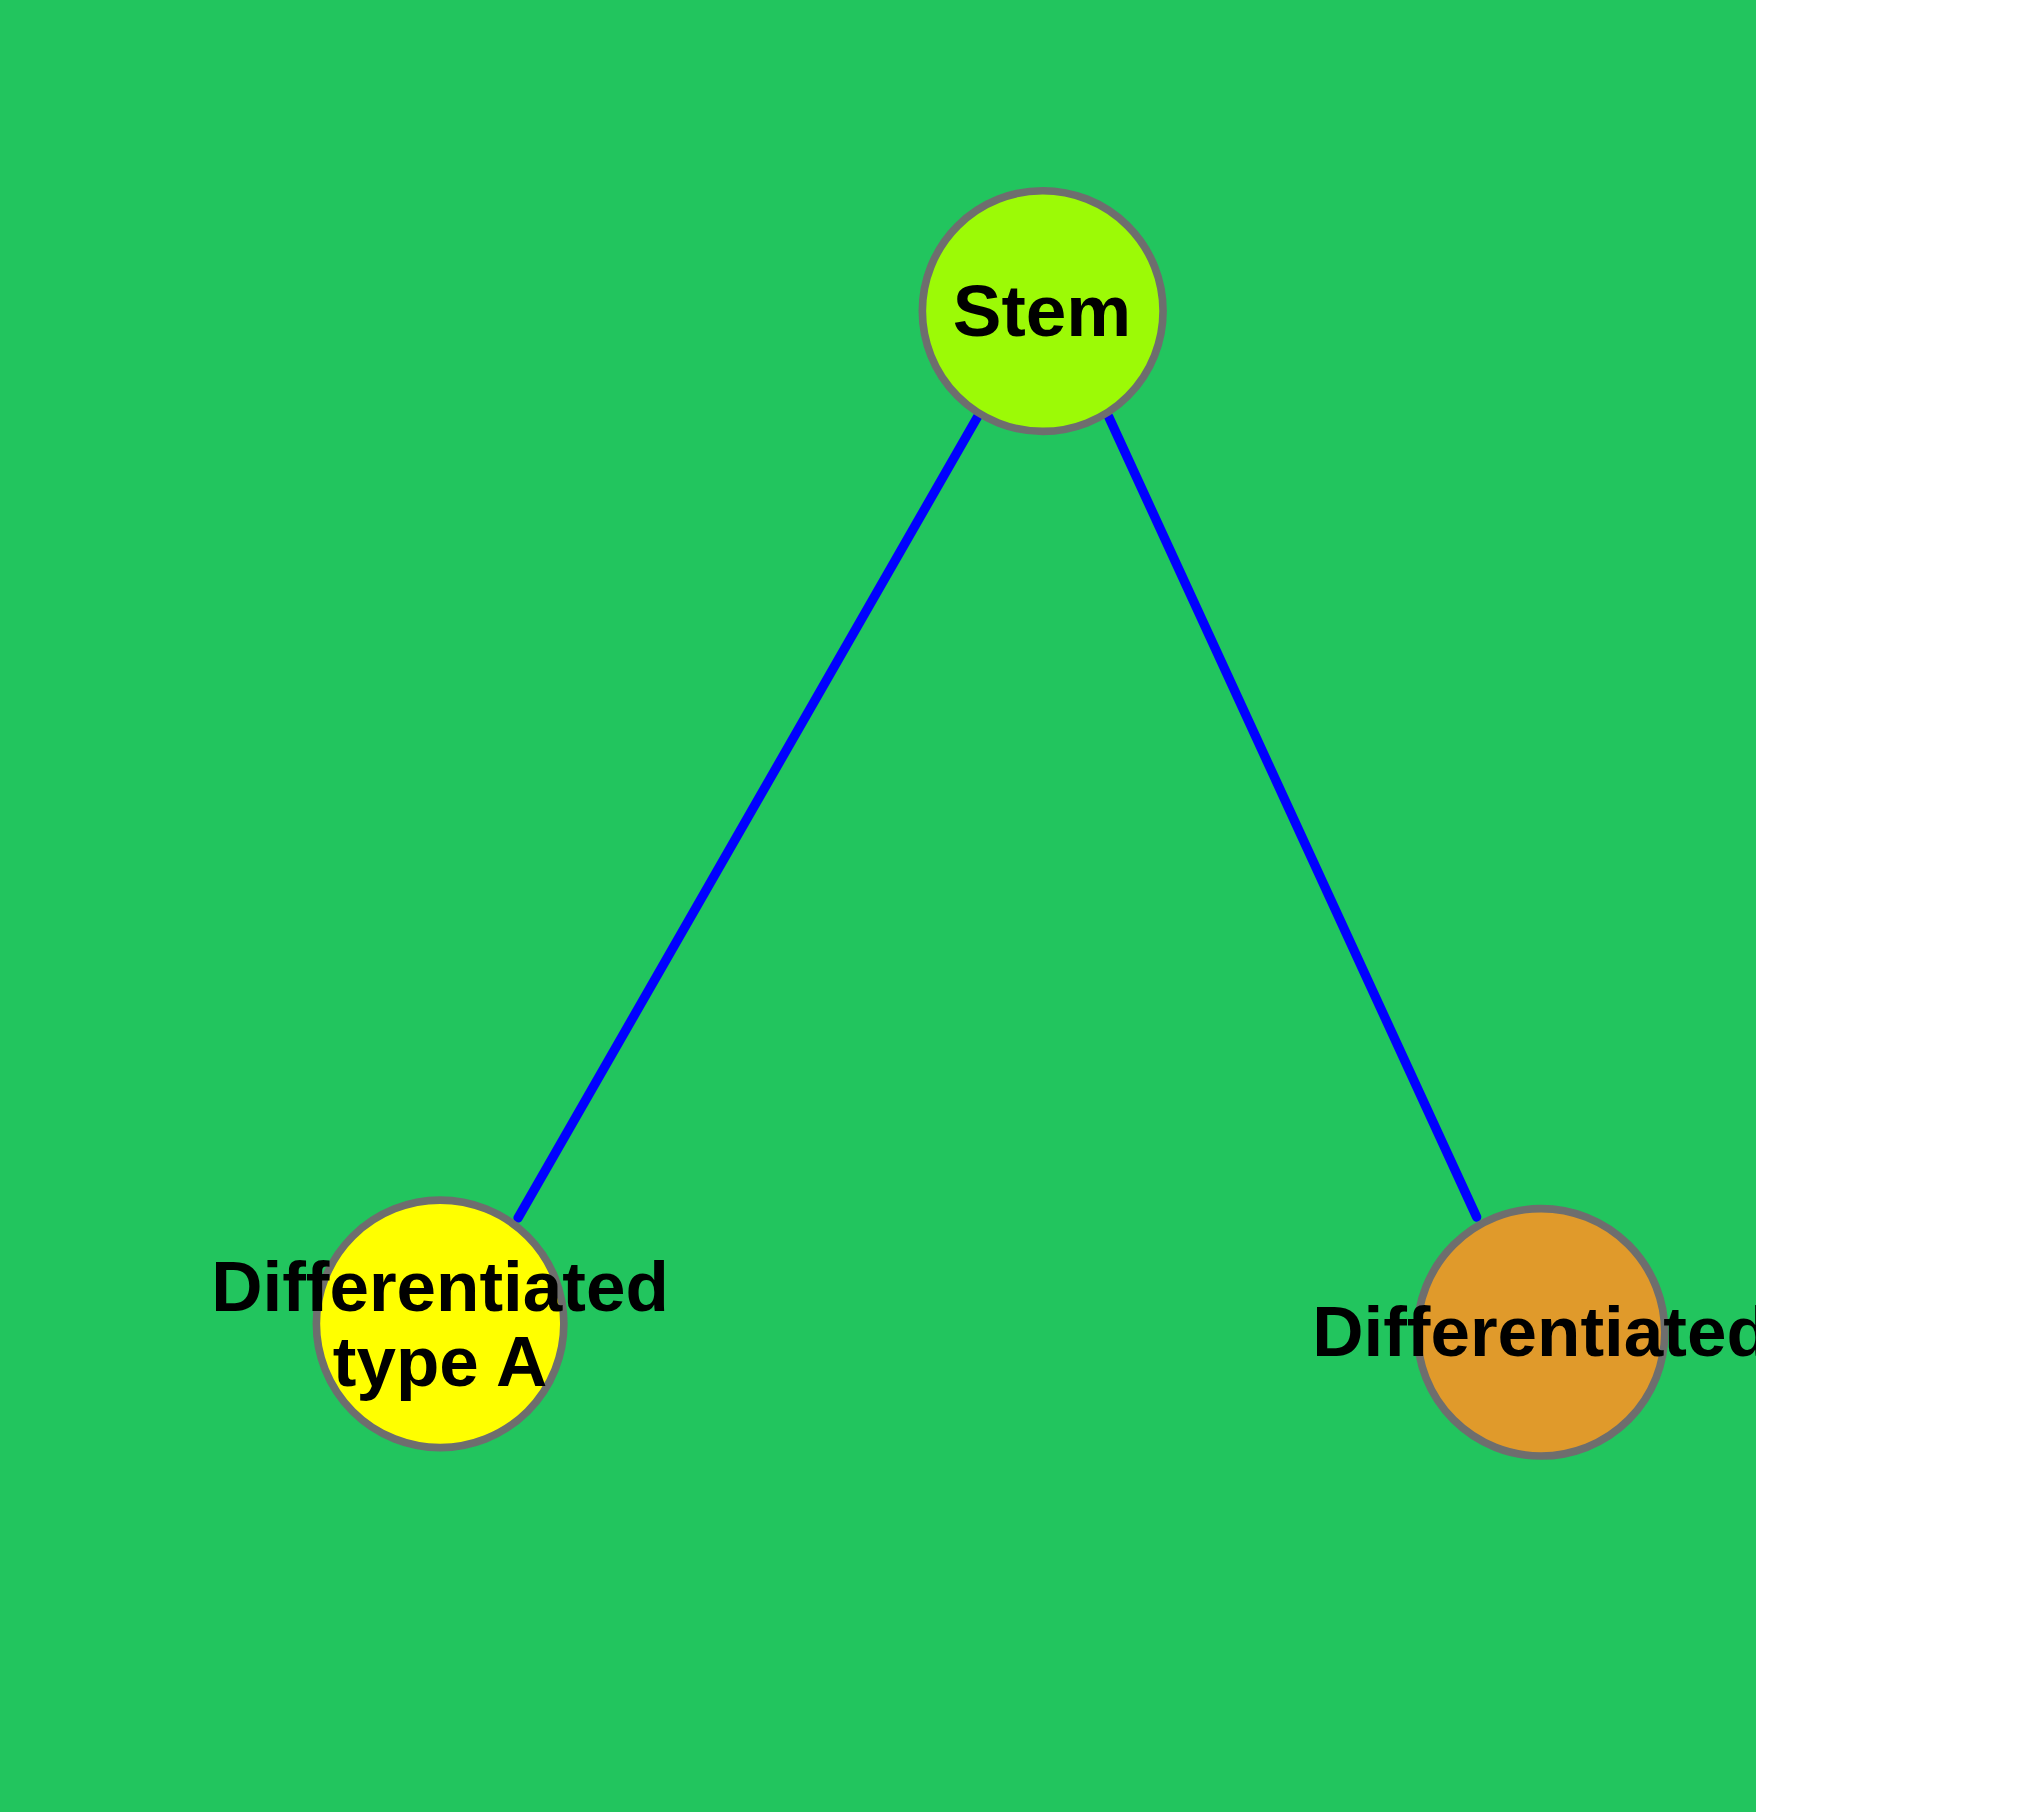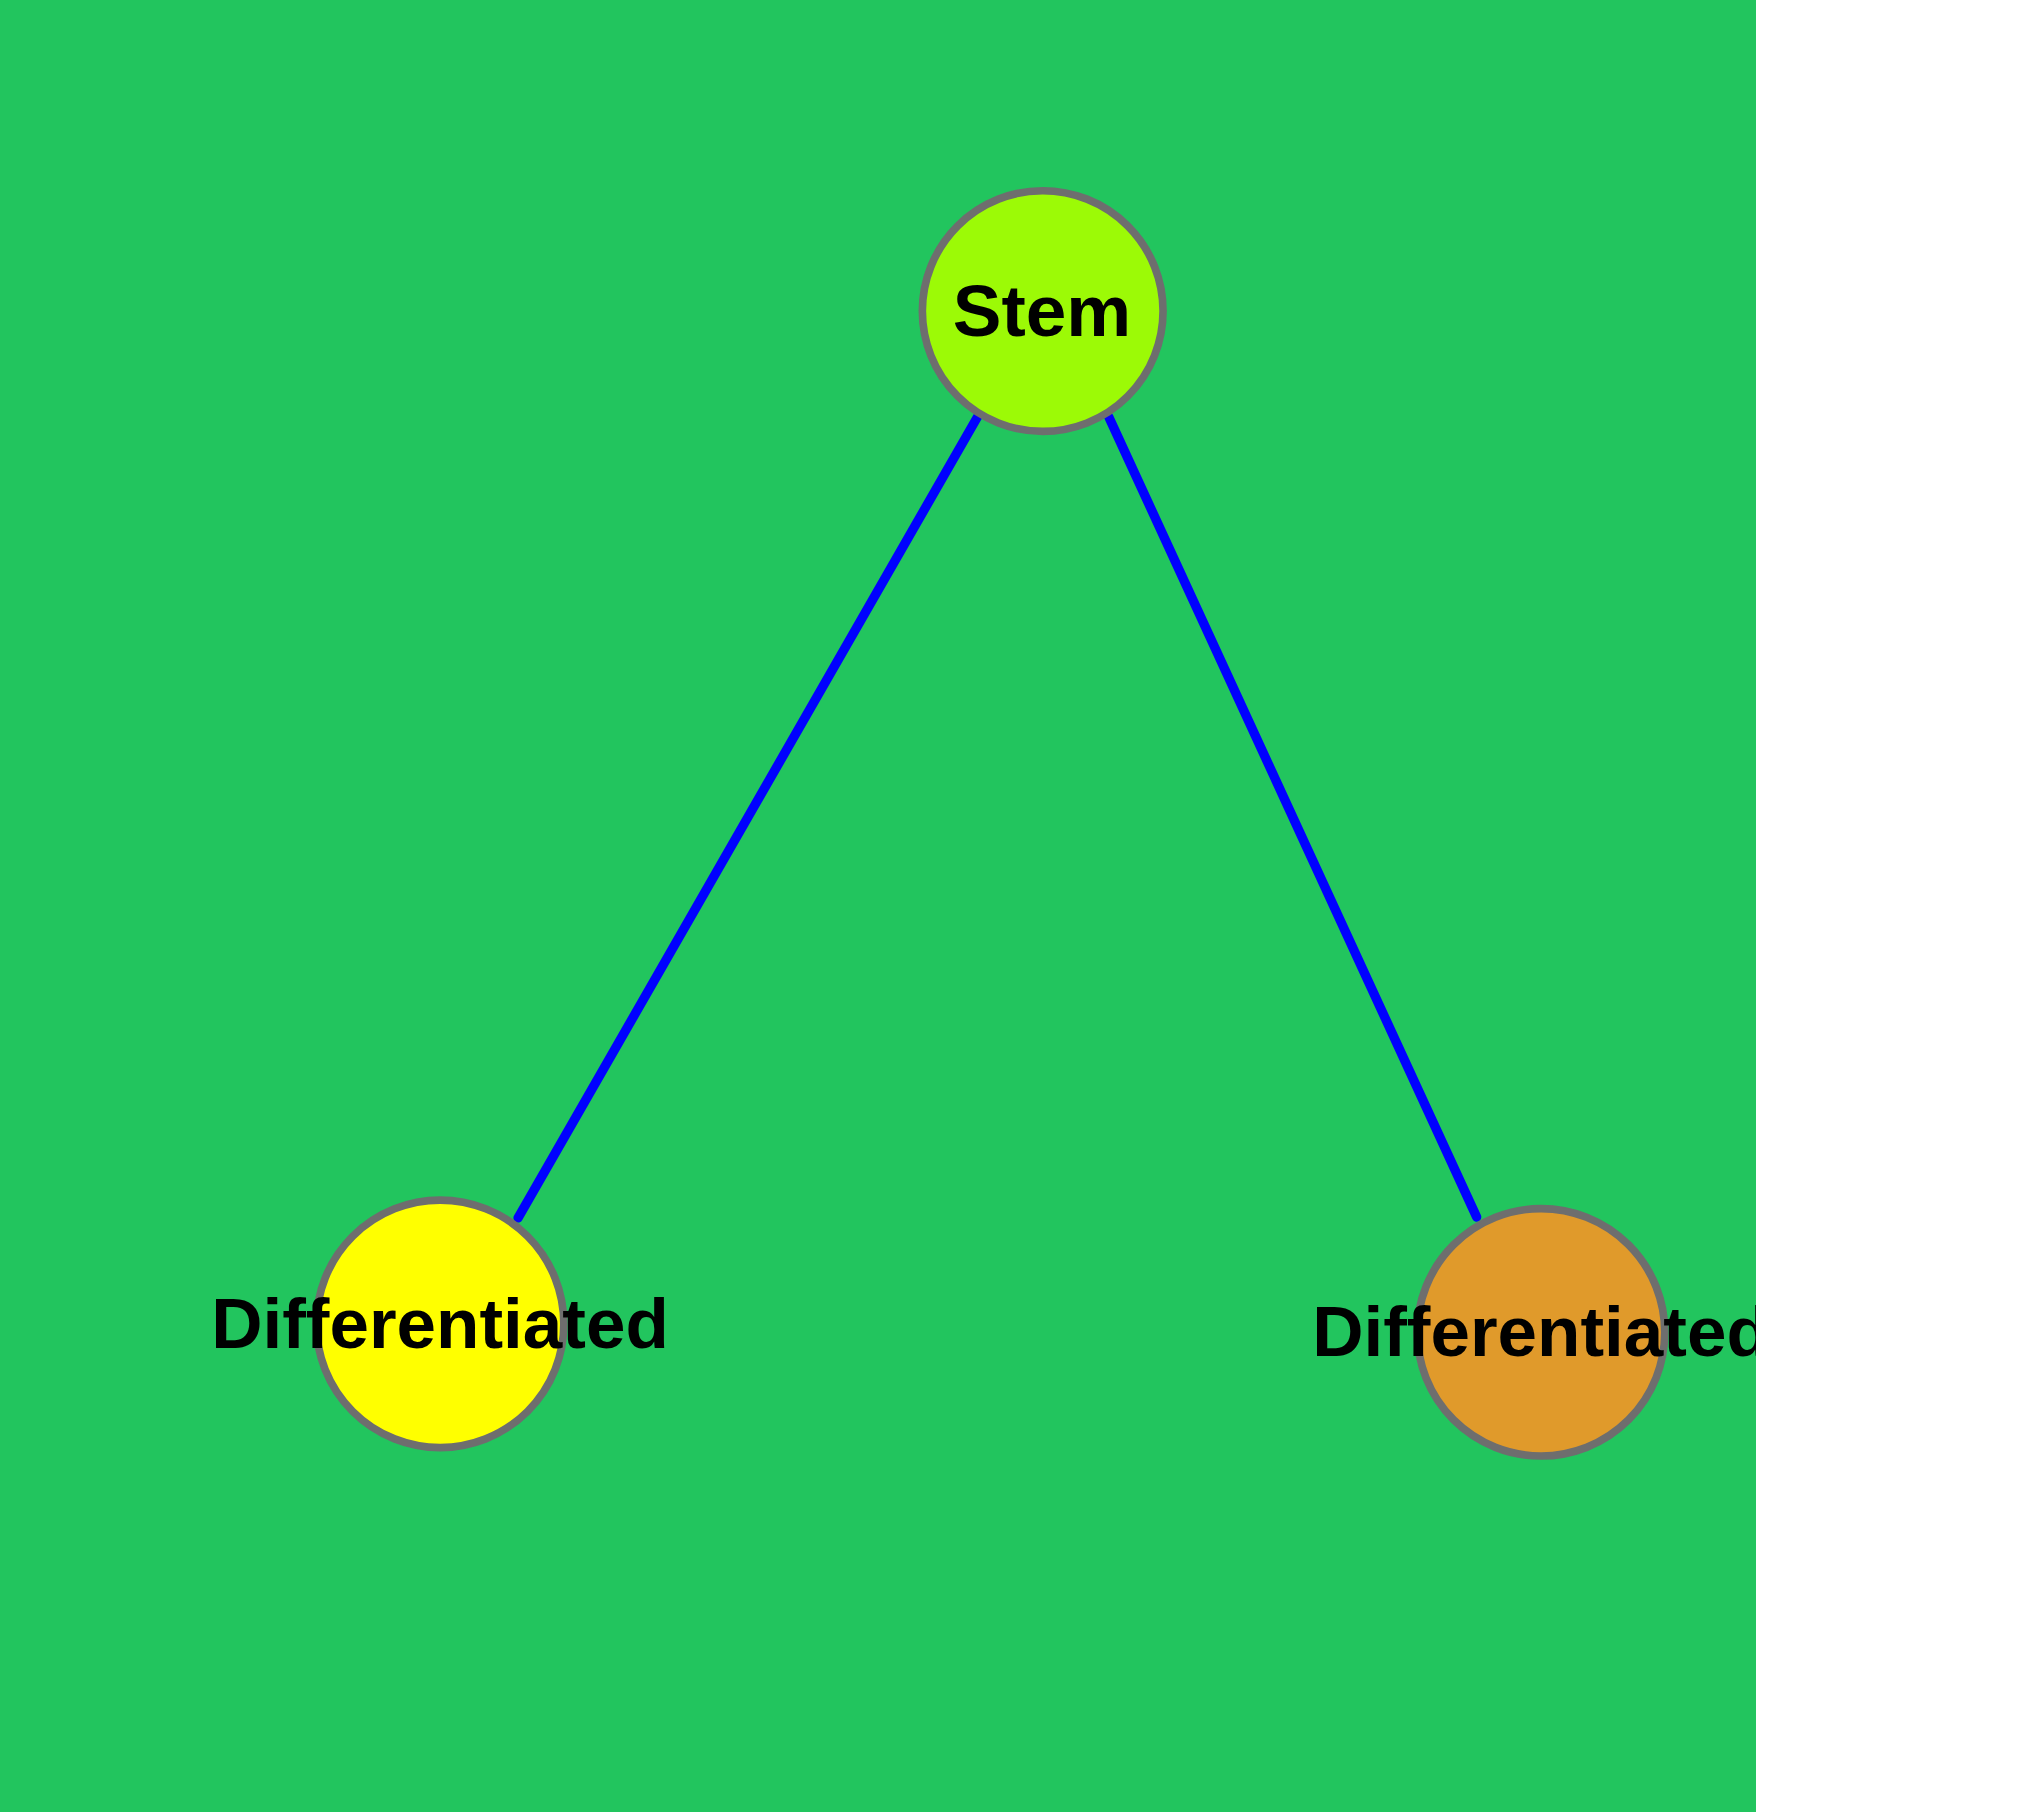--- a/index.html
+++ b/index.html
@@ -65,18 +65,18 @@
     </g>
     <g>
       <circle cx="1230" cy="367" r="142" fill="#9cfa06" stroke="#6e6e6e" stroke-width="9"></circle>
       <circle cx="519" cy="1562" r="146" fill="#ffff00" stroke="#6e6e6e" stroke-width="9"></circle>
       <circle cx="1818" cy="1572" r="146" fill="#e09a2b" stroke="#6e6e6e" stroke-width="9"></circle>
     </g>
   </svg>
 
   <div id="label-stem" class="node-label">Stem</div>
 
-  <div id="label-diff-a" class="node-label"><span>Differentiated</span><br></div>
+  <div id="label-diff-a" class="node-label"><span>Differentiated</span><br><span>type A</span></div>
 
   <div id="label-diff-b" class="node-label"><span>Differentiated</span><br></div>
 
 </div>
 
 
 </body></html>

